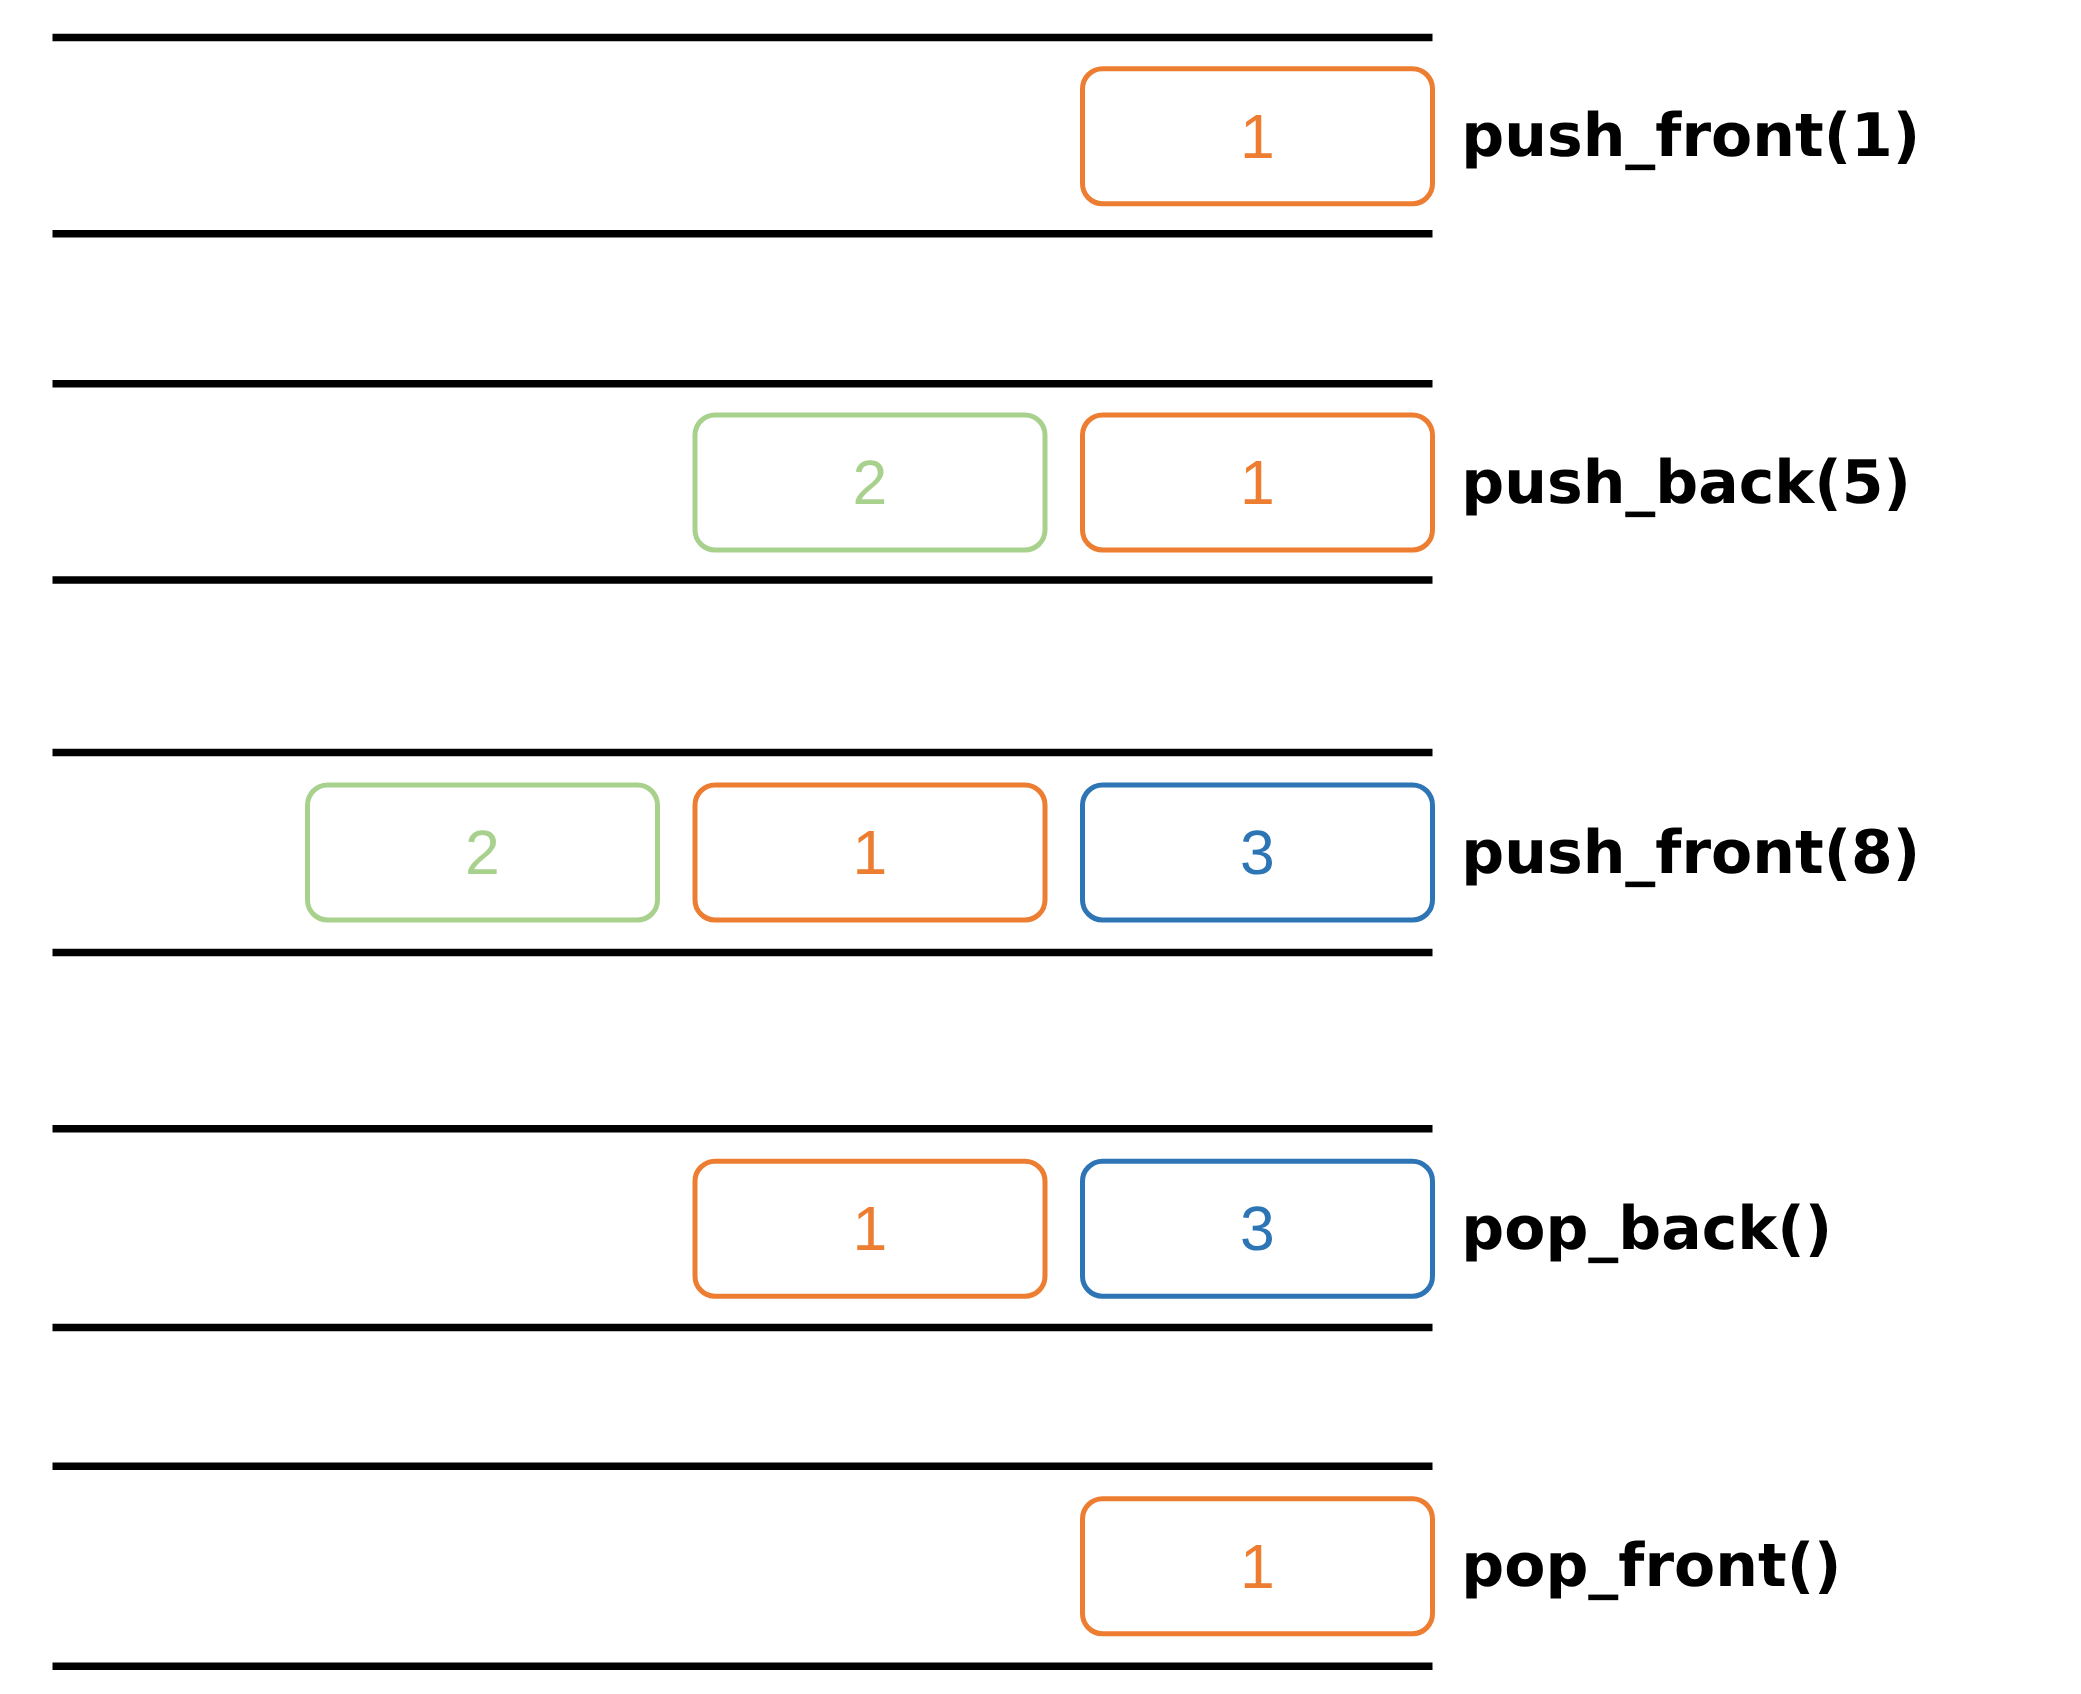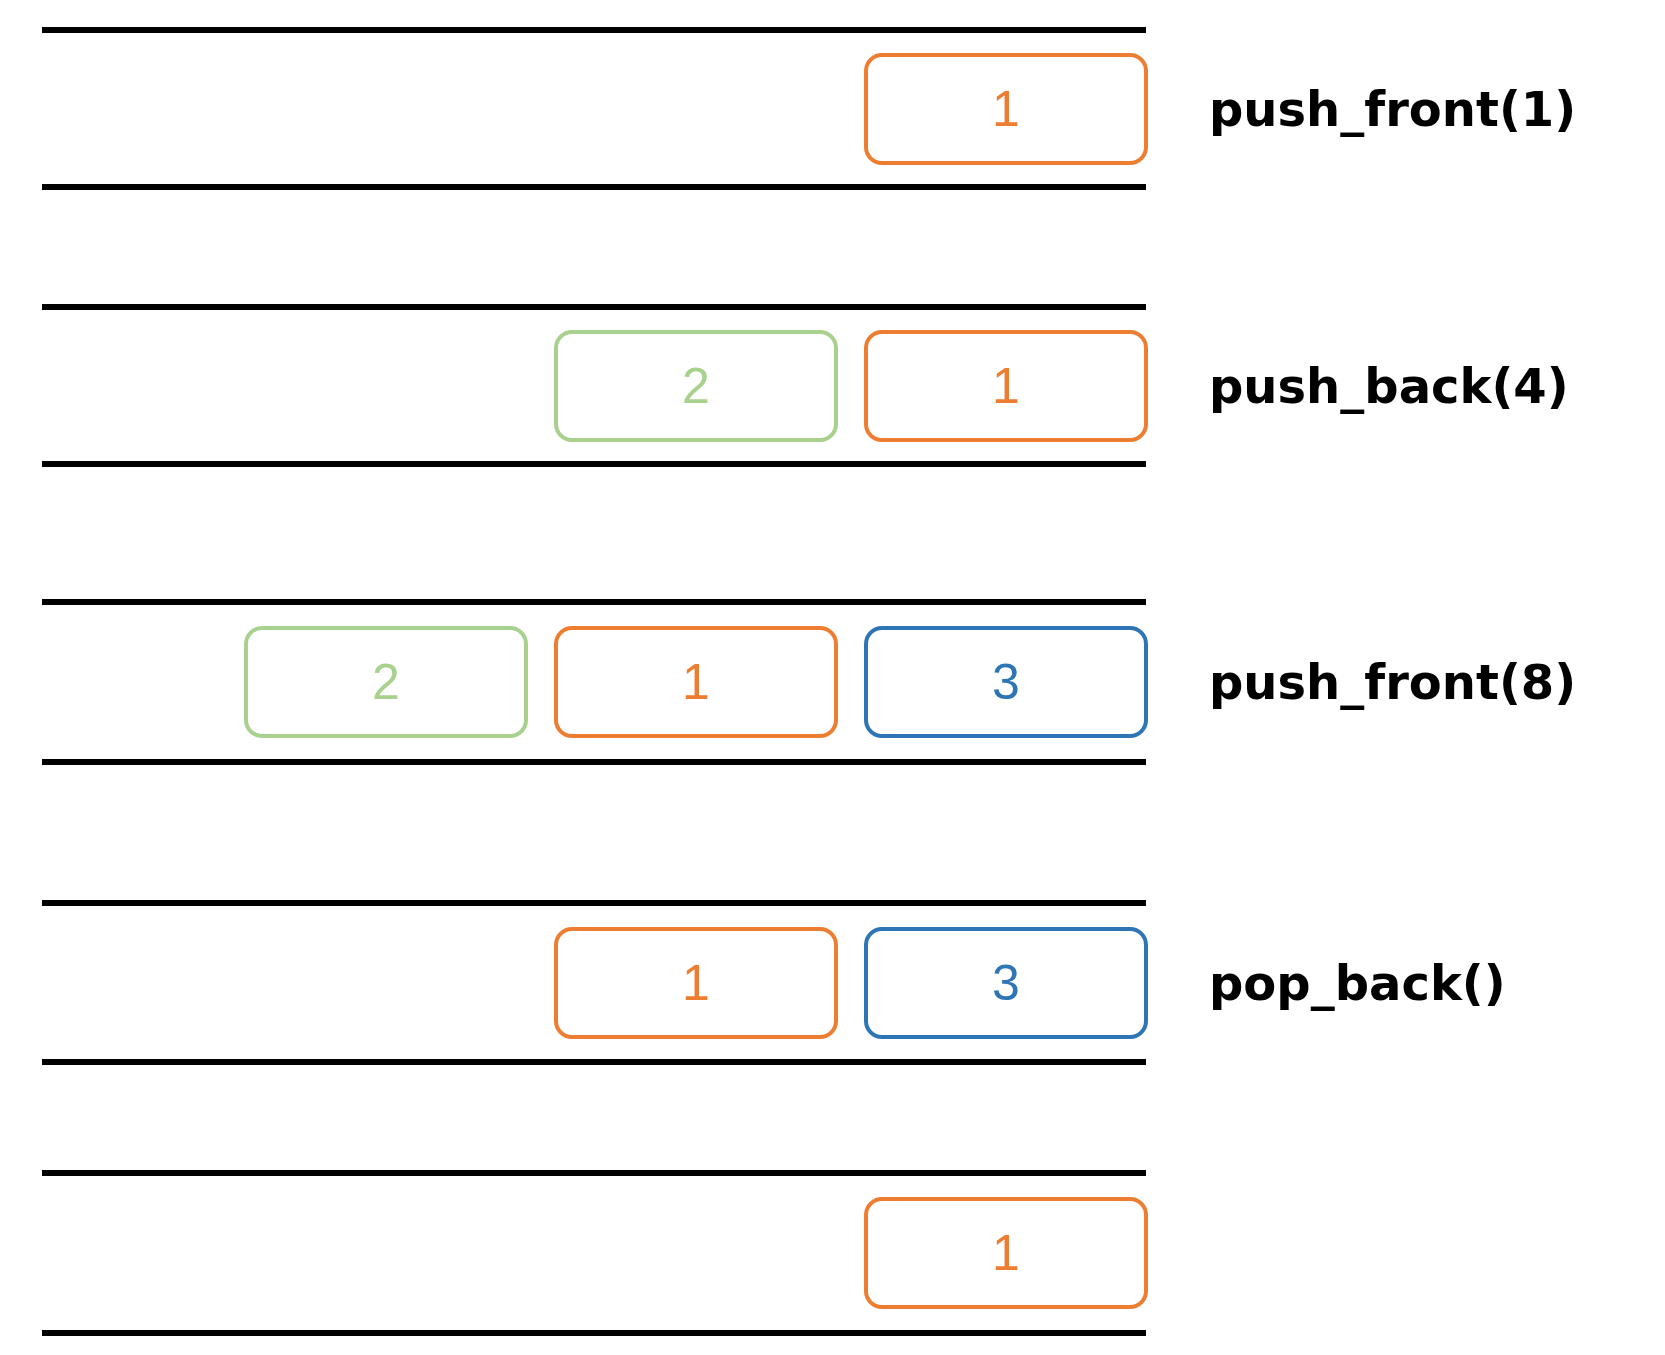--- a/index.html
+++ b/index.html
@@ -46,21 +46,21 @@
   .box .num {
     font-size: 50px;
     font-weight: 400;
     line-height: 1;
   }
   .slot0 { left: 822px; }
   .slot1 { left: 512px; }
   .slot2 { left: 202px; }
   .op-label {
     position: absolute;
-    left: 1167px;
+    left: 1127px;
     top: 0;
     bottom: 0;
     display: flex;
     align-items: center;
     white-space: nowrap;
     font-family: "DejaVu Sans", "Liberation Sans", sans-serif;
     font-weight: bold;
     font-size: 48px;
     letter-spacing: 0px;
     color: var(--label_text, #000);
@@ -88,21 +88,21 @@
 
   <section class="row r1">
     <div class="rail top"></div>
     <div class="rail bottom"></div>
     <div class="box slot1" style="border-color: rgb(169, 209, 142); color: rgb(169, 209, 142);">
       <span class="num">2</span>
     </div>
     <div class="box slot0" style="border-color: rgb(237, 125, 49); color: rgb(237, 125, 49);">
       <span class="num">1</span>
     </div>
-    <div class="op-label">push_back(4)</div>
+    <div class="op-label">push_back(5)</div>
   </section>
 
   <section class="row r2">
     <div class="rail top"></div>
     <div class="rail bottom"></div>
     <div class="box slot2" style="border-color: rgb(169, 209, 142); color: rgb(169, 209, 142);">
       <span class="num">2</span>
     </div>
     <div class="box slot1" style="border-color: rgb(237, 125, 49); color: rgb(237, 125, 49);">
       <span class="num">1</span>
@@ -124,15 +124,16 @@
     </div>
     <div class="op-label">pop_back()</div>
   </section>
 
   <section class="row r4">
     <div class="rail top"></div>
     <div class="rail bottom"></div>
     <div class="box slot0" style="border-color: rgb(237, 125, 49); color: rgb(237, 125, 49);">
       <span class="num">1</span>
     </div>
+    <div class="op-label">pop_front()</div>
   </section>
 
 </div>
 
 </body></html>

